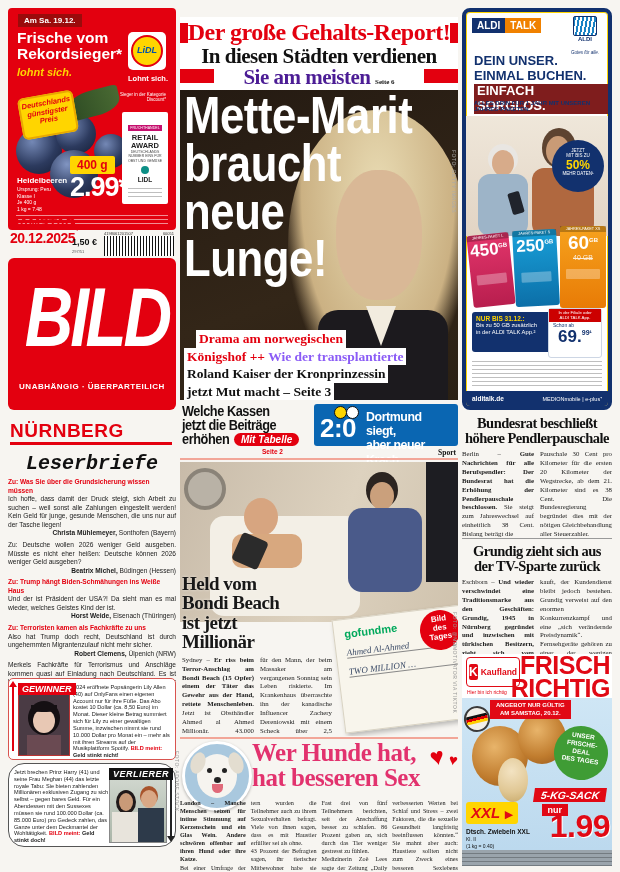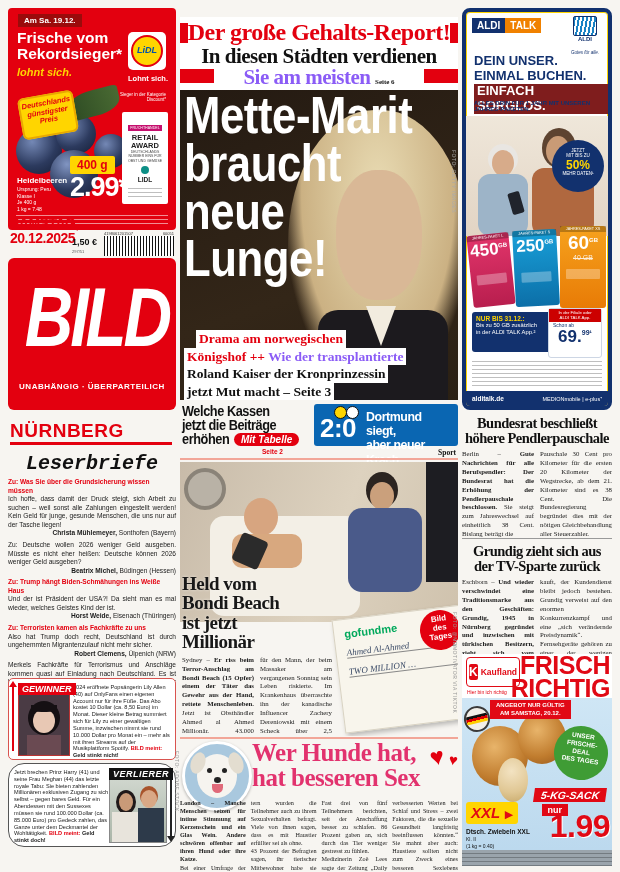--- a/index.html
+++ b/index.html
@@ -79,21 +79,21 @@
   </div>
 
   <div class="s" style="left:180px;top:17px;width:278px;height:78px;background:#fff;">
     <div class="s" style="left:0;top:6px;width:8px;height:20px;background:#e3000f;"></div>
     <div class="s" style="right:0;top:6px;width:8px;height:20px;background:#e3000f;"></div>
     <div class="c ser b red cond" style="font-size:24px;line-height:1.1;margin-top:2px;">Der große Gehalts-Report!</div>
     <div class="c ser b cond" style="font-size:21px;line-height:1.05;color:#111;">In diesen Städten verdienen</div>
     <div class="s" style="left:0;top:52px;width:34px;height:14px;background:#e3000f;"></div>
     <div class="s" style="right:0;top:52px;width:34px;height:14px;background:#e3000f;"></div>
     <div class="c" style="line-height:1;">
-      <span class="ser b cond" style="font-size:21px;color:#8b5cf6;">Sie am meisten</span>
+      <span class="ser b cond" style="font-size:21px;color:#4c1d95;">Sie am meisten</span>
       <span class="ser b" style="font-size:7px;color:#111;">Seite 6</span>
     </div>
   </div>
 
   <div class="s" style="left:180px;top:90px;width:278px;height:310px;background:linear-gradient(160deg,#241a12,#332618 60%,#2a2014);overflow:hidden;">
 
     <div class="s" style="right:-20px;top:20px;width:200px;height:300px;">
       <div class="s" style="left:10px;top:0;width:180px;height:280px;border-radius:48%;background:radial-gradient(ellipse at 50% 30%,#e9dcb4,#cbb183 60%,rgba(0,0,0,0) 75%);"></div>
       <div class="s" style="left:58px;top:60px;width:86px;height:130px;border-radius:46%;background:#d9b896;"></div>
       <div class="s" style="left:40px;top:200px;width:130px;height:90px;background:#1c1a1e;border-radius:20px 20px 0 0;"></div>

